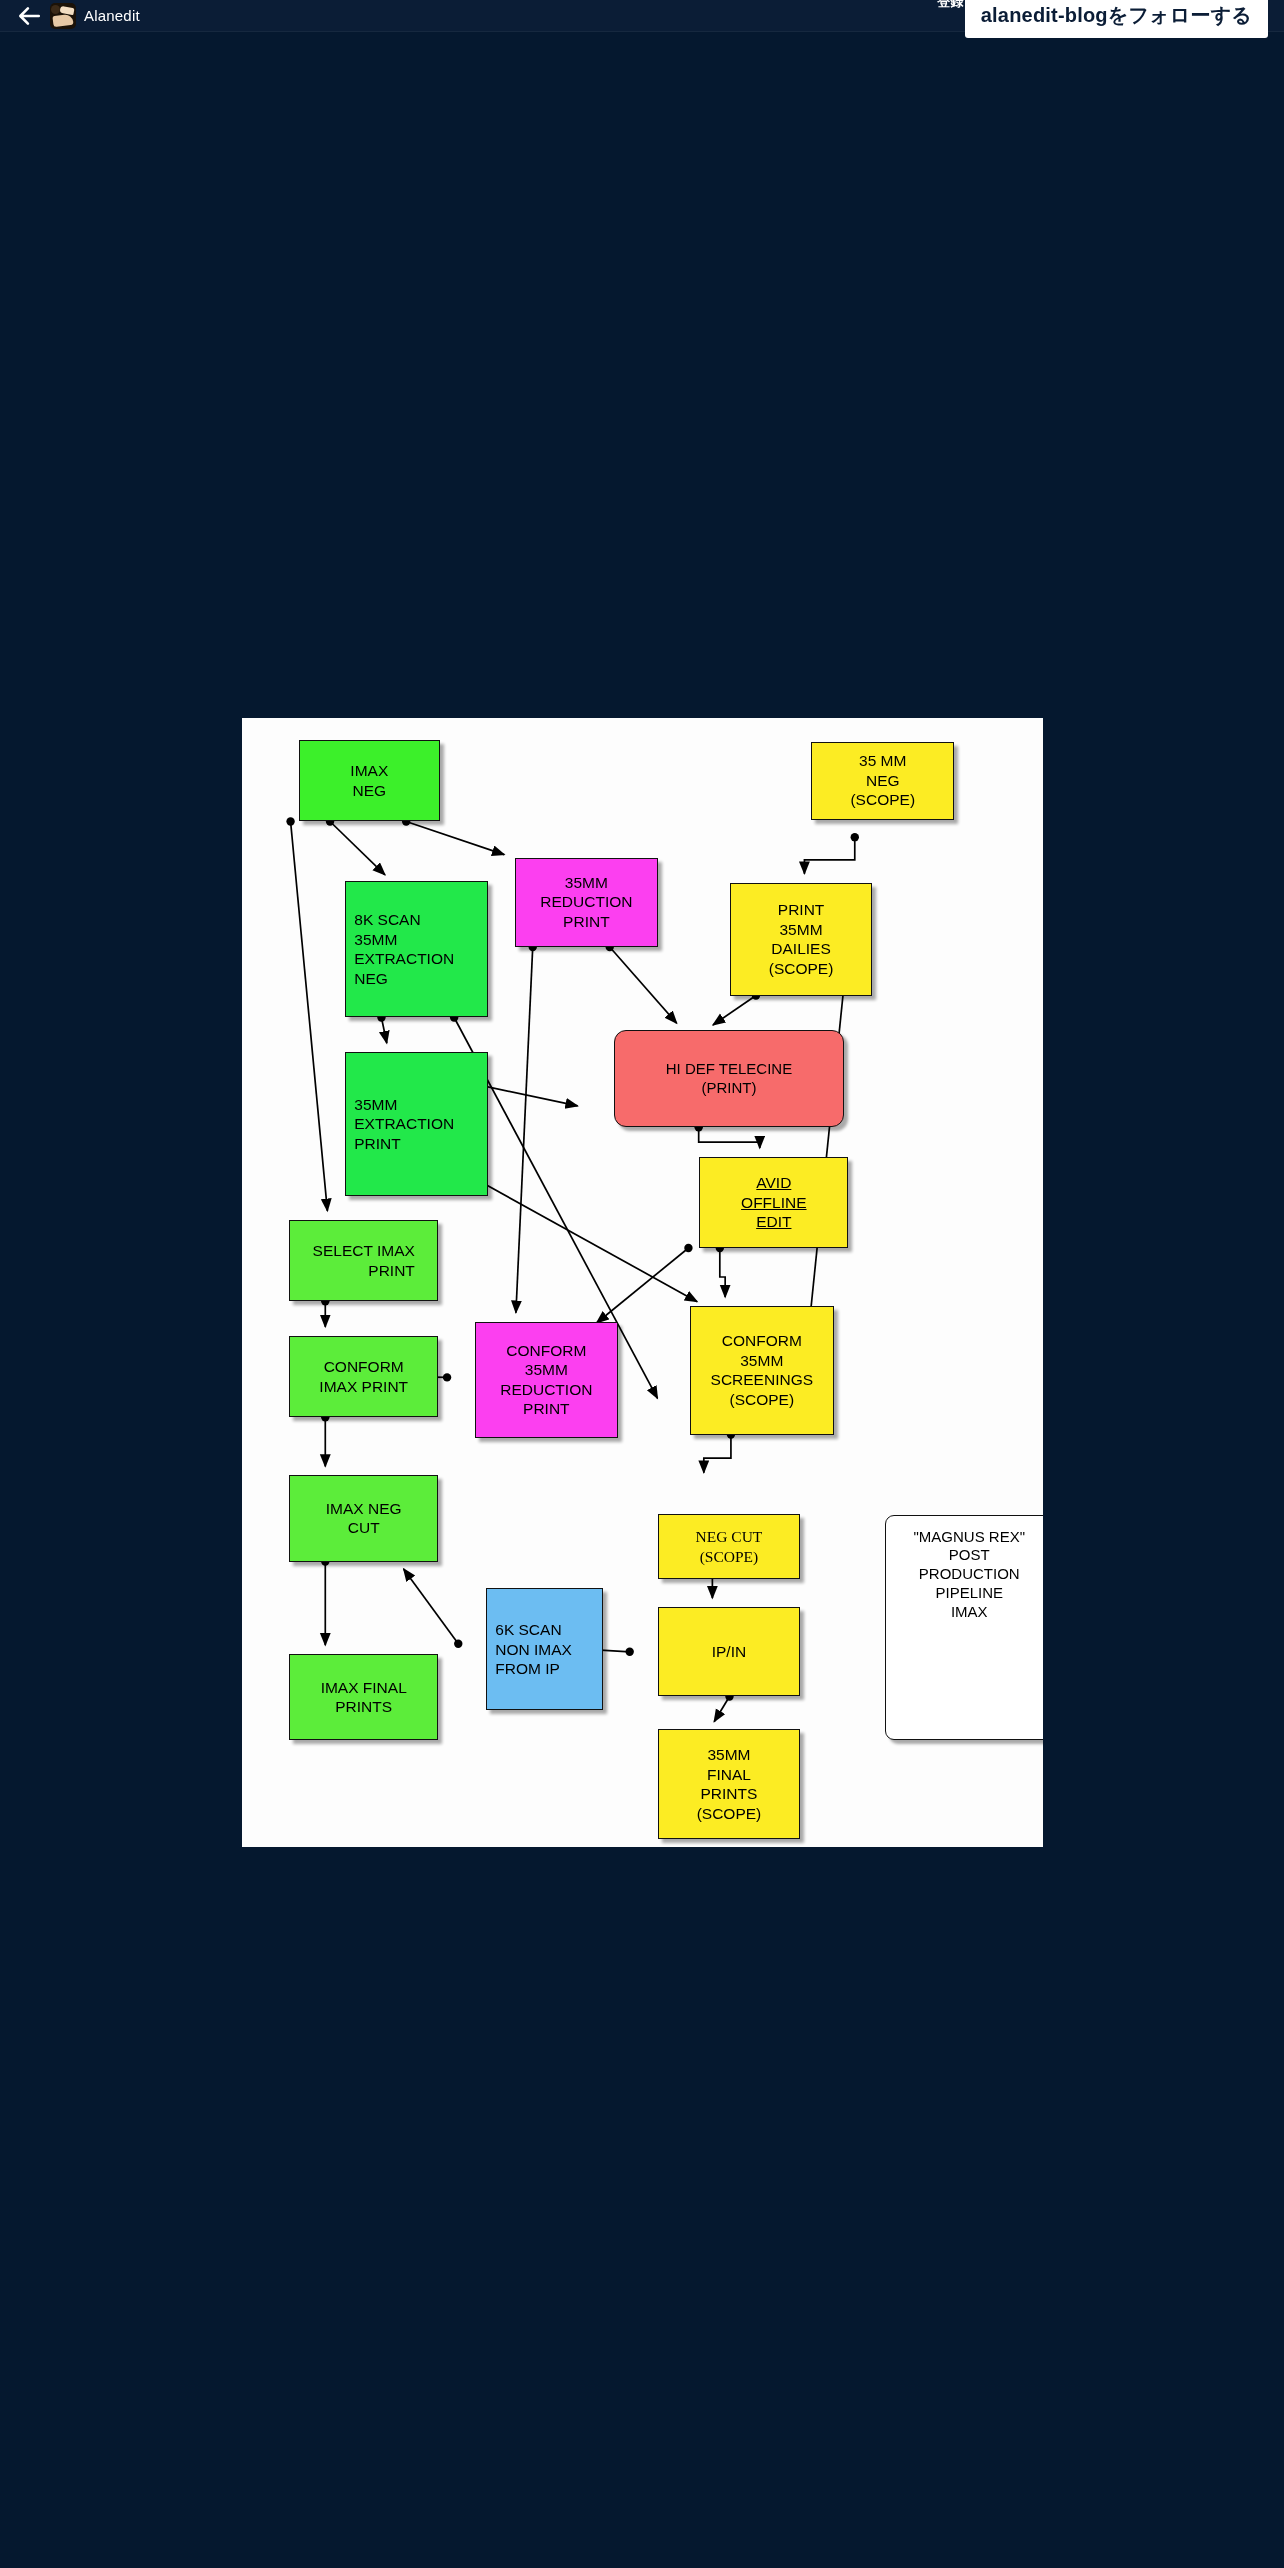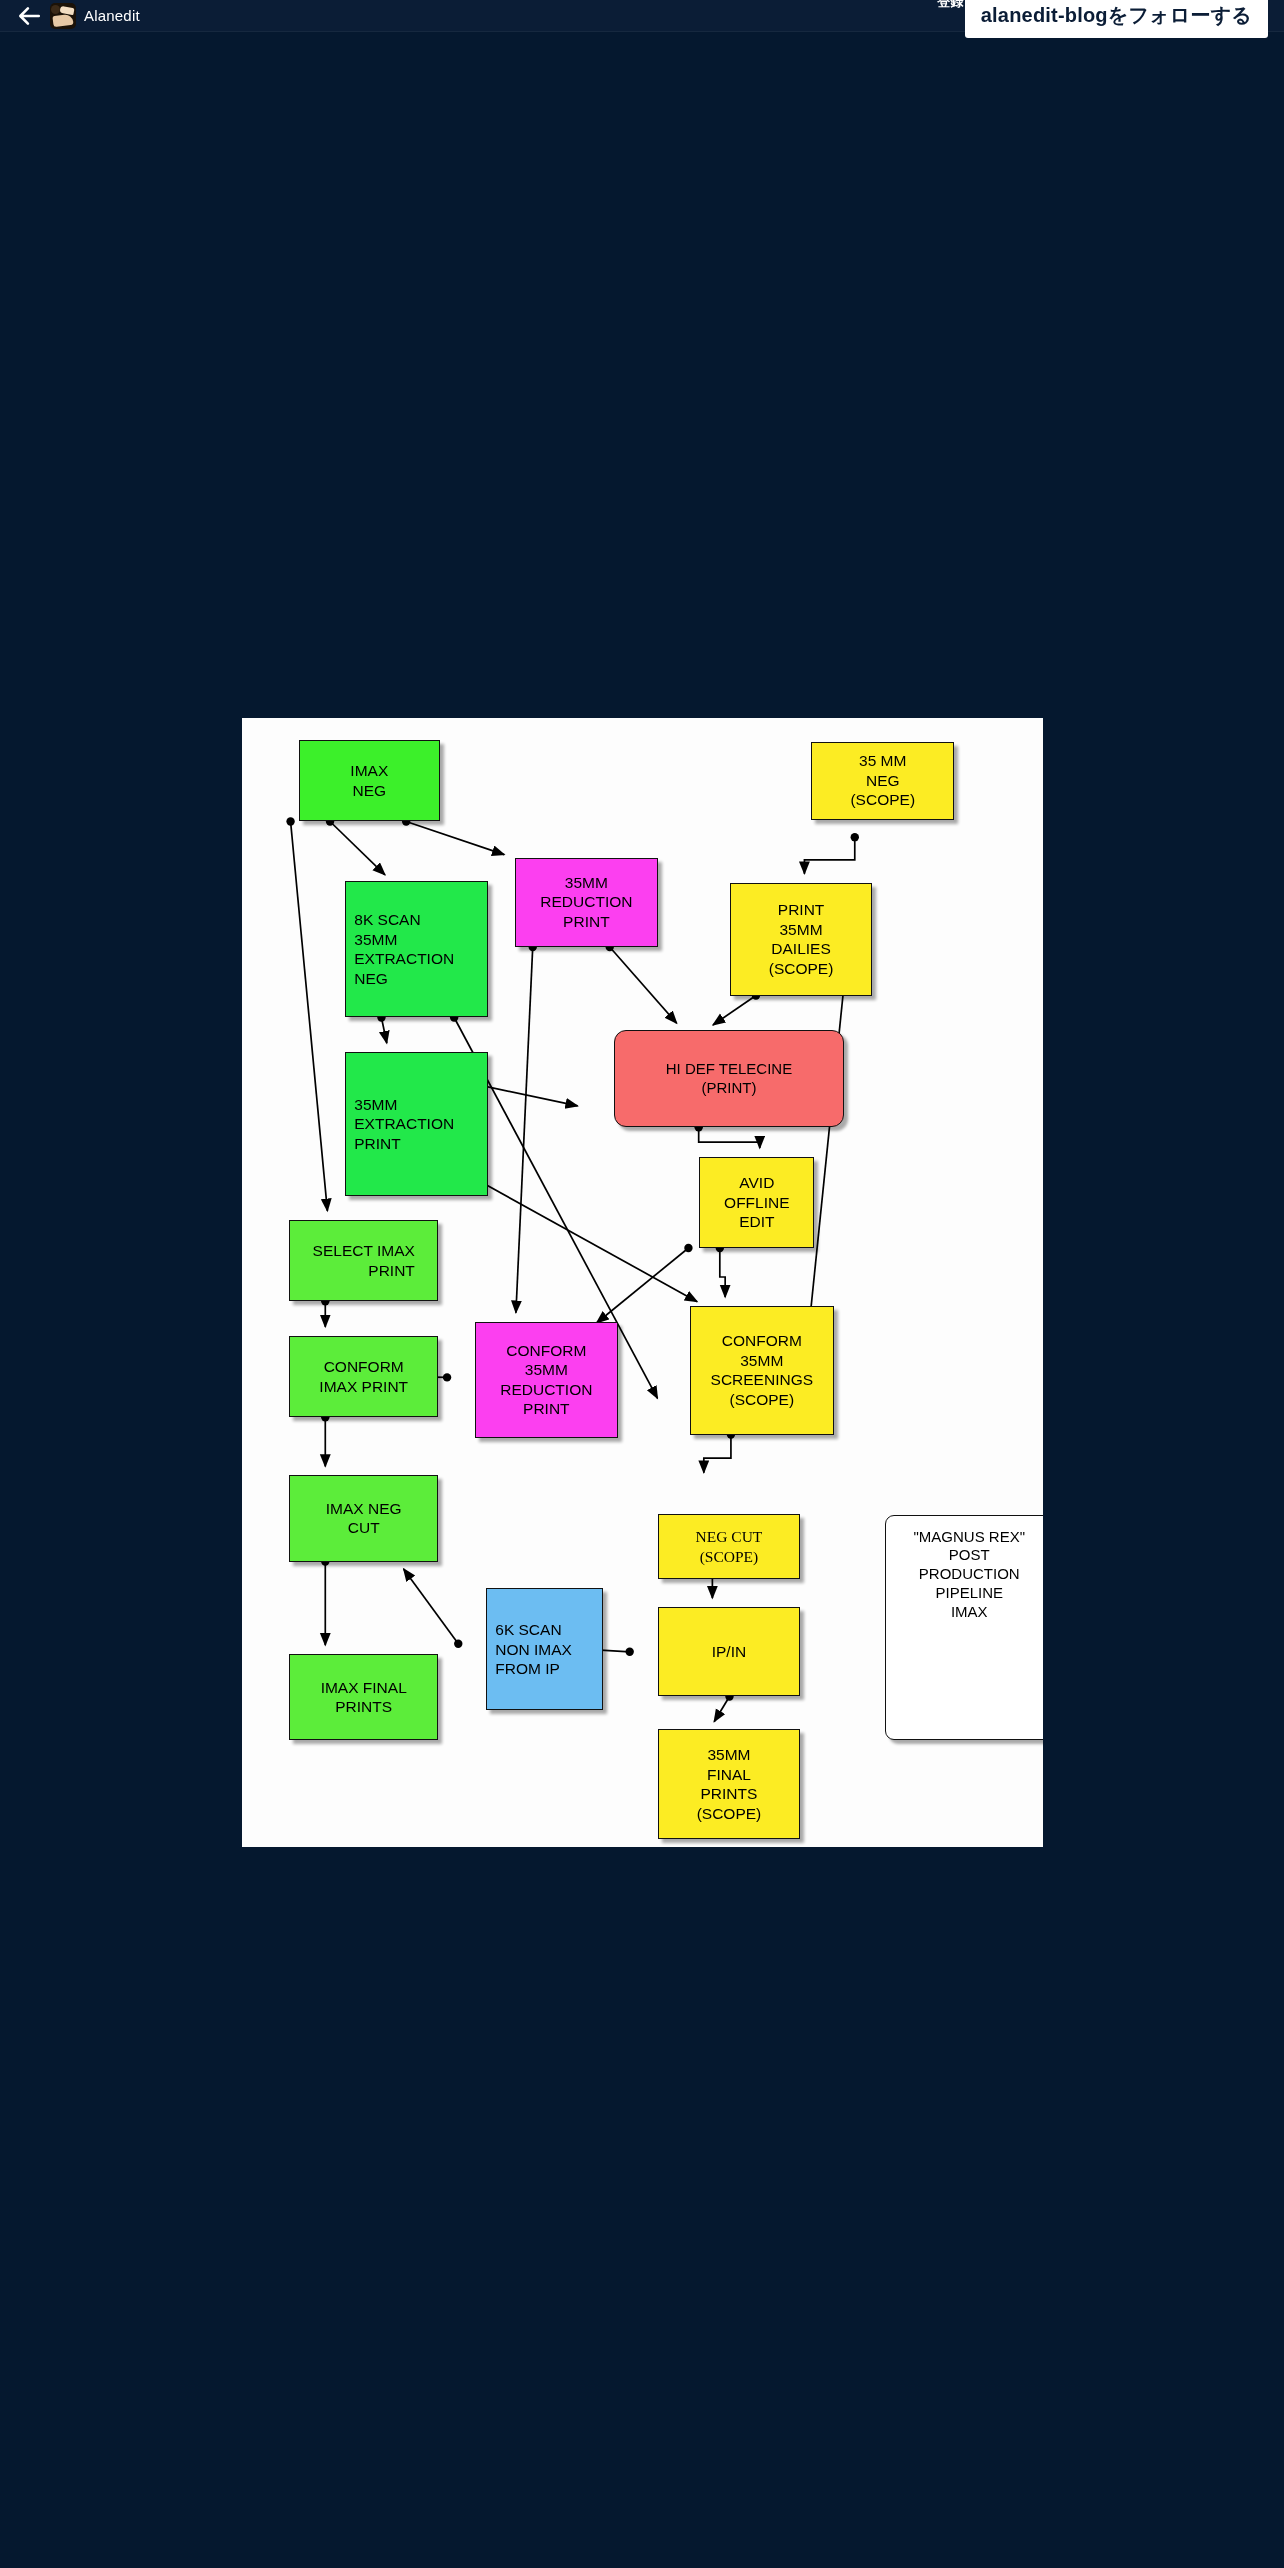--- a/index.html
+++ b/index.html
@@ -185,21 +185,21 @@
 (SCOPE)</div>
       <div class="node c-green2 left-align" style="left: 75.294px; top: 163.078px; width: 142.578px; height: 136.421px;">8K SCAN
 35MM
 EXTRACTION
 NEG</div>
       <div class="node c-red" style="left: 344.43px; top: 312.043px; width: 229.086px; height: 97.2194px; font-size: 15px;">HI DEF TELECINE
 (PRINT)</div>
       <div class="node c-green2 left-align" style="left: 75.294px; top: 333.996px; width: 142.578px; height: 144.261px;">35MM
 EXTRACTION
 PRINT</div>
-      <div class="node c-yellow" style="left: 429.336px; top: 439.056px; width: 115px; height: 90.9472px;">AVID
+      <div class="node c-yellow" style="left: 429.336px; top: 439.056px; width: 149px; height: 90.9472px; text-decoration: underline;">AVID
 OFFLINE
 EDIT</div>
       <div class="node c-green3" style="left: 19.224px; top: 501.778px; width: 148.986px; height: 81.5389px; text-align: right;">SELECT IMAX
 PRINT</div>
       <div class="node c-green3" style="left: 19.224px; top: 617.814px; width: 148.986px; height: 81.5389px;">CONFORM
 IMAX PRINT</div>
       <div class="node c-magenta" style="left: 205.056px; top: 603.701px; width: 142.578px; height: 116.036px;">CONFORM
 35MM
 REDUCTION
 PRINT</div>

